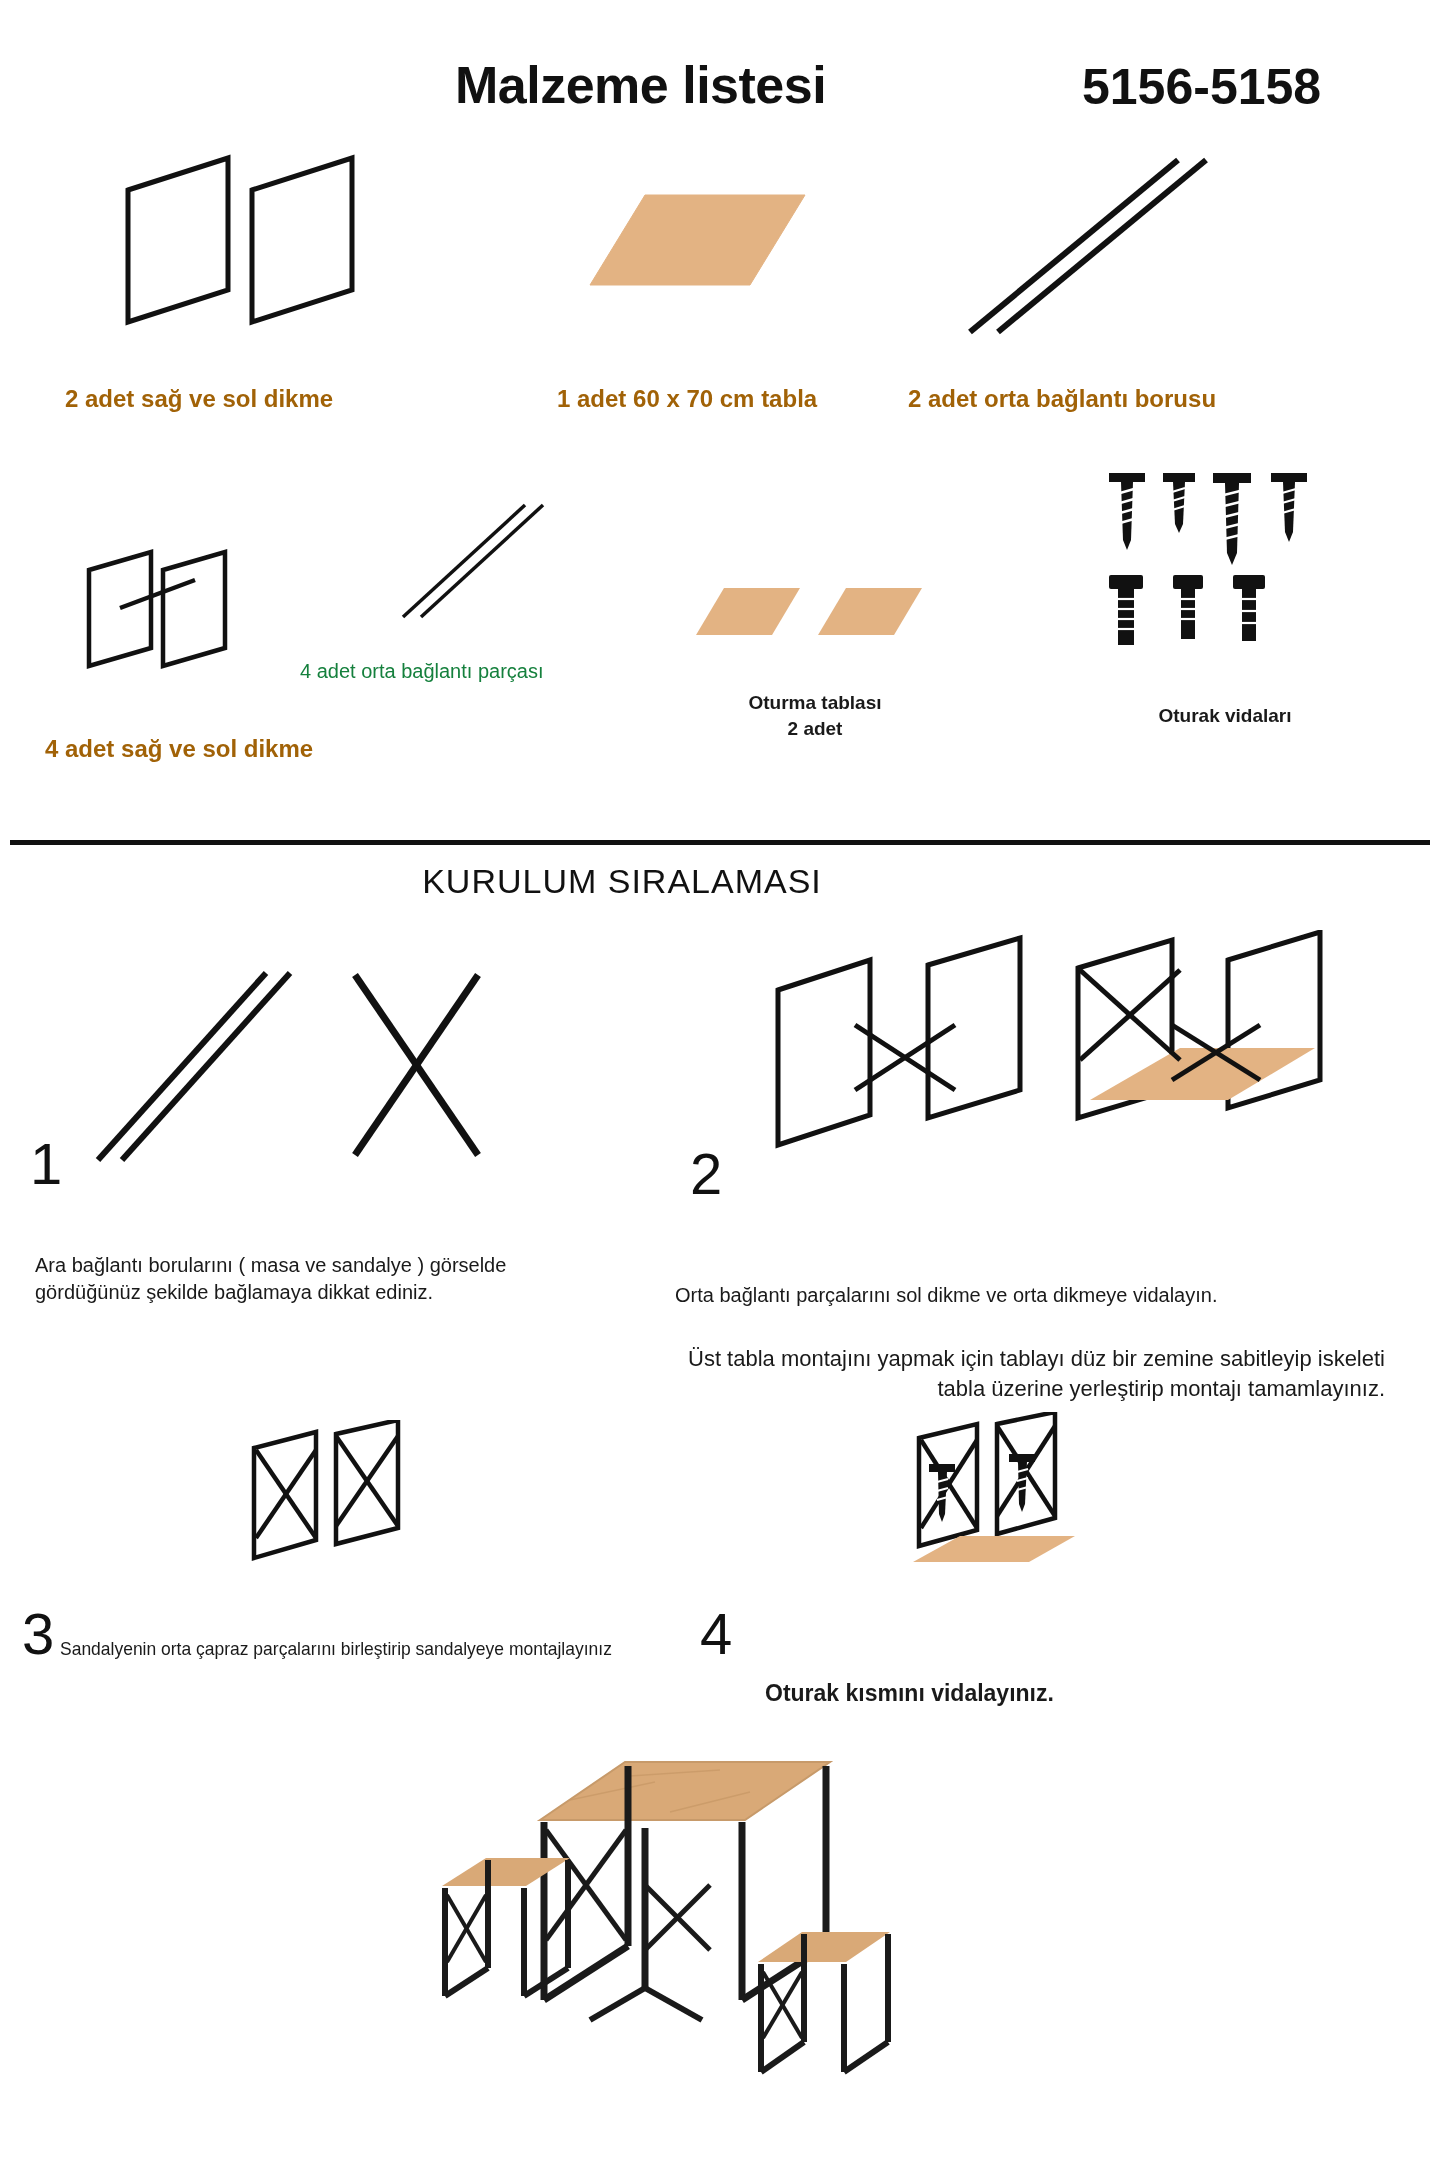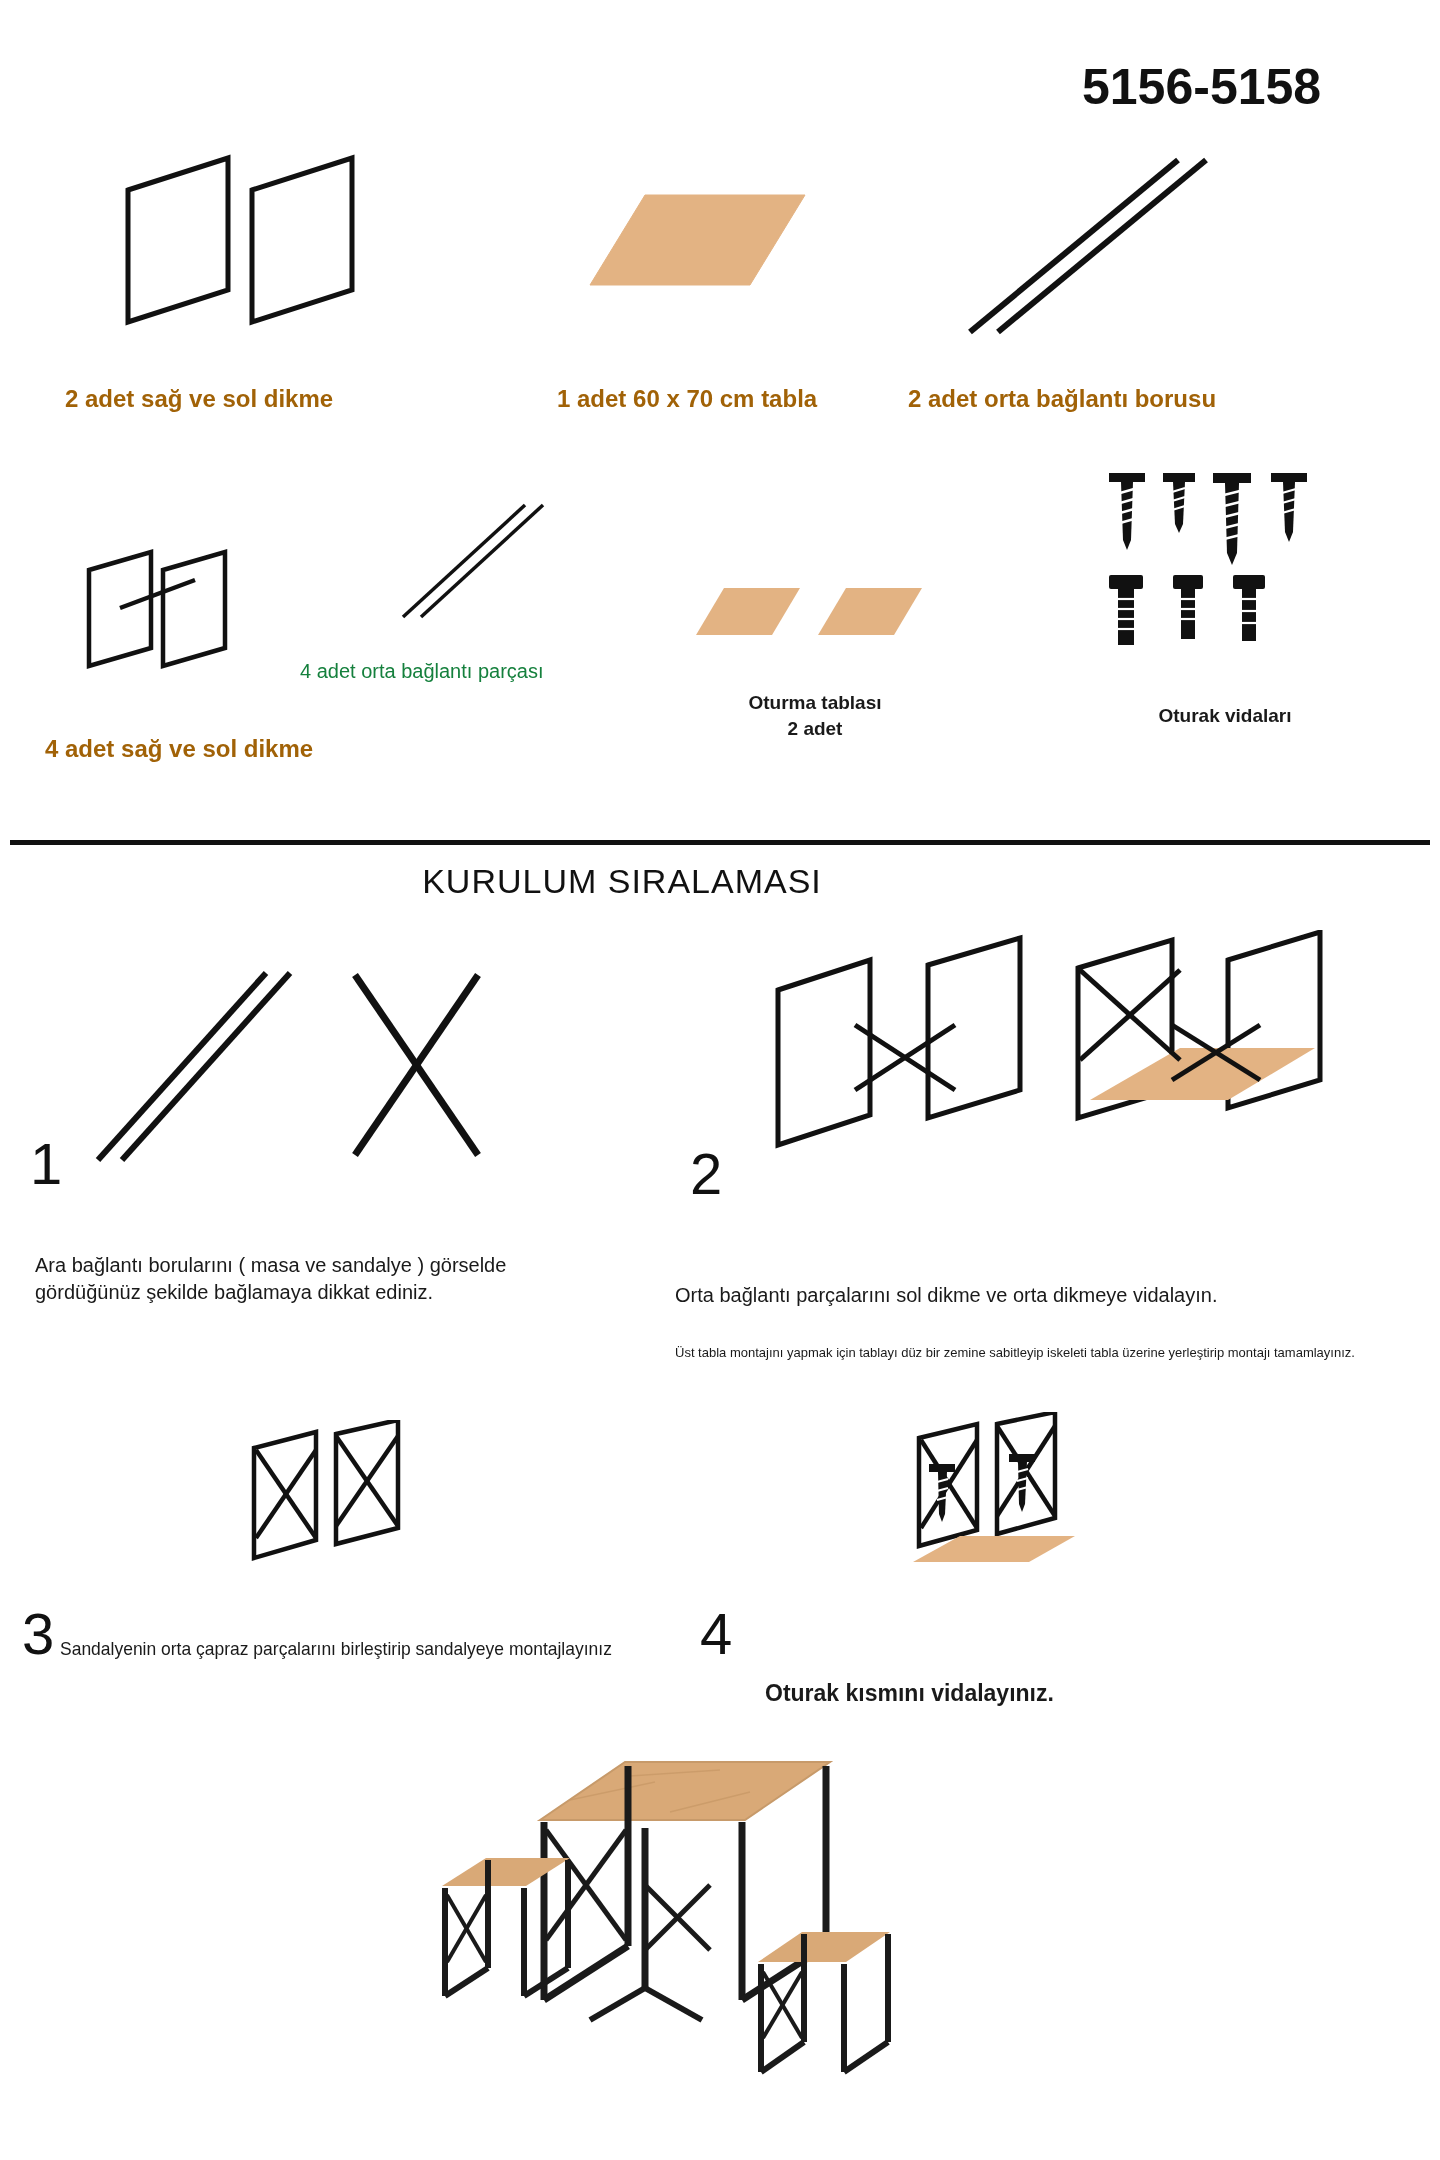--- a/index.html
+++ b/index.html
@@ -127,20 +127,21 @@
   }
 
   svg { display: block; }
   .art { position: absolute; }
 </style>
 </head>
 <body>
 
 <div class="page">
 
+  <div class="title-main">Malzeme listesi</div>
   <div class="title-code">5156-5158</div>
 
   <div class="art" style="left:100px; top:140px; width:300px; height:190px;">
     <svg width="300" height="190" viewBox="0 0 300 190">
       <polygon points="28,50 128,18 128,150 28,182" fill="none" stroke="#111" stroke-width="5"></polygon>
       <polygon points="152,50 252,18 252,150 152,182" fill="none" stroke="#111" stroke-width="5"></polygon>
     </svg>
   </div>
   <div class="cap" style="left:65px; top:385px;">2 adet sağ ve sol dikme</div>
 
@@ -276,21 +277,21 @@
       <polygon points="330,170 420,118 555,118 468,170" fill="#e3b383"></polygon>
       <line x1="318,0" y1="0" x2="0" y2="0" stroke="none"></line>
       <line x1="320" y1="40" x2="420" y2="130" stroke="#111" stroke-width="5"></line>
       <line x1="320" y1="130" x2="420" y2="40" stroke="#111" stroke-width="5"></line>
       <line x1="412" y1="95" x2="500" y2="150" stroke="#111" stroke-width="5"></line>
       <line x1="412" y1="150" x2="500" y2="95" stroke="#111" stroke-width="5"></line>
     </svg>
   </div>
   <div class="step-num" style="left:690px; top:1145px;">2</div>
   <div class="step-text" style="left:675px; top:1258px; width:700px;">Orta bağlantı parçalarını sol dikme ve orta dikmeye vidalayın.</div>
-  <div class="step-text" style="left:675px; top:1320px; width:710px; font-size:13px;">Üst tabla montajını yapmak için tablayı düz bir zemine sabitleyip iskeleti tabla üzerine yerleştirip montajı tamamlayınız.</div>
+  <div class="step-text" style="left:675px; top:1320px; width:710px; font-size:22px;text-align:right;">Üst tabla montajını yapmak için tablayı düz bir zemine sabitleyip iskeleti tabla üzerine yerleştirip montajı tamamlayınız.</div>
 
   <div class="art" style="left:240px; top:1420px; width:220px; height:160px;">
     <svg width="220" height="160" viewBox="0 0 220 160">
       <polygon points="14,28 76,12 76,120 14,138" fill="none" stroke="#111" stroke-width="4.5"></polygon>
       <polygon points="96,14 158,0 158,108 96,124" fill="none" stroke="#111" stroke-width="4.5"></polygon>
       <line x1="16" y1="30" x2="76" y2="118" stroke="#111" stroke-width="4.5"></line>
       <line x1="16" y1="118" x2="76" y2="30" stroke="#111" stroke-width="4.5"></line>
       <line x1="96" y1="16" x2="158" y2="106" stroke="#111" stroke-width="4.5"></line>
       <line x1="96" y1="106" x2="158" y2="16" stroke="#111" stroke-width="4.5"></line>
     </svg>

